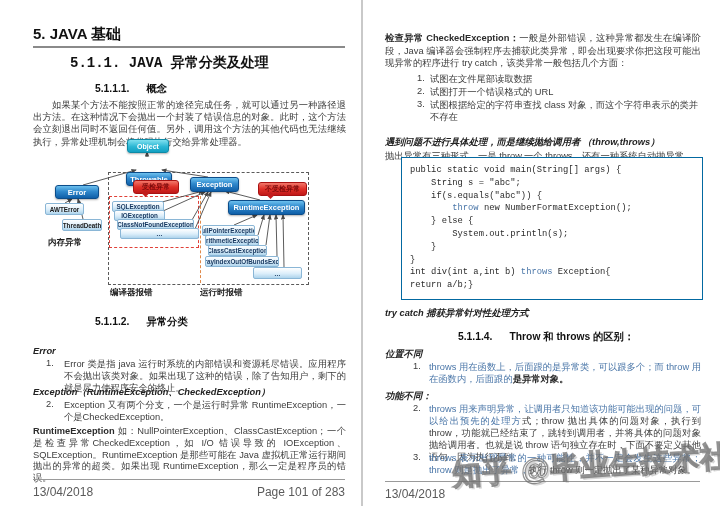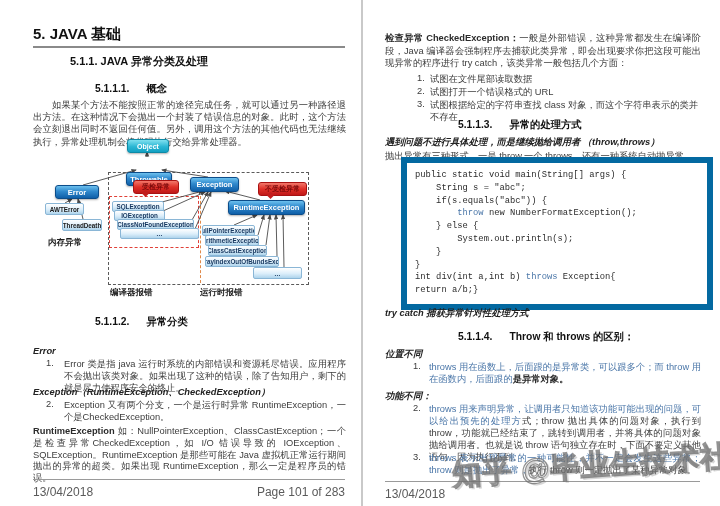--- a/index.html
+++ b/index.html
@@ -9,21 +9,21 @@
   .page-left{left:0;width:361px;}
   .page-right{left:363px;width:299px;}
   .divider{position:absolute;left:361px;top:0;width:2px;height:506px;background:#c9c9c9;}
   .t{position:absolute;font-size:9.3px;line-height:12.2px;color:#3c3c3c;}
   .b{font-weight:bold;}
   .blue{color:#4a76a8;}
   .dark{color:#2b2b2b;}
   .just{text-align:justify;}
   .title{position:absolute;font-size:15px;font-weight:bold;color:#111;}
   .rule{position:absolute;height:0;border-top:2px solid #8a8a8a;}
-  .h2{position:absolute;font-size:11px;font-weight:bold;color:#111;}
+  .h2{position:absolute;font-size:14px;font-weight:bold;color:#111;font-family:Liberation Mono, monospace;}
   .h3{position:absolute;font-size:10.3px;font-weight:bold;color:#111;white-space:pre;}
   .lead{font-weight:bold;font-style:italic;color:#222;}
   .num{position:absolute;font-size:9.3px;color:#3c3c3c;}
   .footline{position:absolute;height:0;border-top:1px solid #9a9a9a;}
   .foot{position:absolute;font-size:12px;color:#5a5a5a;}
 
   
   .diagram{position:absolute;left:8px;top:138px;width:334px;height:172px;}
   .dsvg{position:absolute;left:0;top:0;}
   .dnode{position:absolute;display:flex;align-items:center;justify-content:center;
@@ -41,21 +41,21 @@
           border:1px solid #a81212;color:#7e0c0c;font-weight:bold;font-size:7px;border-radius:3px;}
   .dbadge::after{content:'';position:absolute;bottom:-3px;left:9px;width:5px;height:5px;
           background:#c21d1d;transform:rotate(45deg);}
   .dlabel{position:absolute;font-weight:bold;font-size:8.5px;color:#1d1d1d;}
   .outer-dash{position:absolute;border:1.5px dashed #5a5a5a;}
   .red-dash{position:absolute;border:1.5px dashed #e04038;}
   .vdash{position:absolute;border-left:1.5px dashed #e08a4a;}
 
   
   .code{position:absolute;left:38px;top:157px;width:284px;height:129px;
-        border:6px solid #0369a1;background:#fff;padding:6px 8px;
+        border:1px solid #0369a1;background:#fff;padding:6px 8px;
         font-family:"Liberation Mono","DejaVu Sans Mono",monospace;
         font-size:8.8px;line-height:12.8px;color:#2b2b2b;white-space:pre;margin:0;}
   .code .kw{color:#4a76a8;}
 
   .watermark{position:absolute;left:452px;top:446px;width:280px;
         font-size:29px;font-weight:bold;letter-spacing:1px;
         transform:rotate(-4deg);color:rgba(255,255,255,0.05);
         -webkit-text-stroke:1.2px rgba(110,110,110,0.75);
         text-shadow:2px 2px 0 rgba(90,90,90,0.25);white-space:nowrap;}
 </style>
@@ -156,21 +156,20 @@
       <span class="b dark">检查异常 CheckedException：</span><span>一般是外部错误，这种异常都发生在编译阶段，Java 编译器会强制程序去捕获此类异常，即会出现要求你把这段可能出现异常的程序进行 try catch，该类异常一般包括几个方面：</span>
     </div>
 
     <div class="num" style="left:54px;top:73px;">1.</div>
     <div class="t" style="left:67px;top:73px;width:270px;">试图在文件尾部读取数据</div>
     <div class="num" style="left:54px;top:86px;">2.</div>
     <div class="t" style="left:67px;top:86px;width:270px;">试图打开一个错误格式的 URL</div>
     <div class="num" style="left:54px;top:99px;">3.</div>
     <div class="t" style="left:67px;top:99px;width:270px;">试图根据给定的字符串查找 class 对象，而这个字符串表示的类并不存在</div>
 
-    <div class="h3" style="left:95px;top:118px;">5.1.1.3.      异常的处理方式</div>
 
     <div class="t" style="left:22px;top:136px;width:316px;">
       <span class="lead">遇到问题不进行具体处理，而是继续抛给调用者</span>
       <span class="lead">（throw,throws）</span>
     </div>
     <div class="t" style="left:22px;top:150px;width:316px;">抛出异常有三种形式，一是 throw,一个 throws，还有一种系统自动抛异常。</div>
 
     <pre class="code">public static void main(String[] args) {
     String s = "abc";
     if(s.equals("abc")) {

